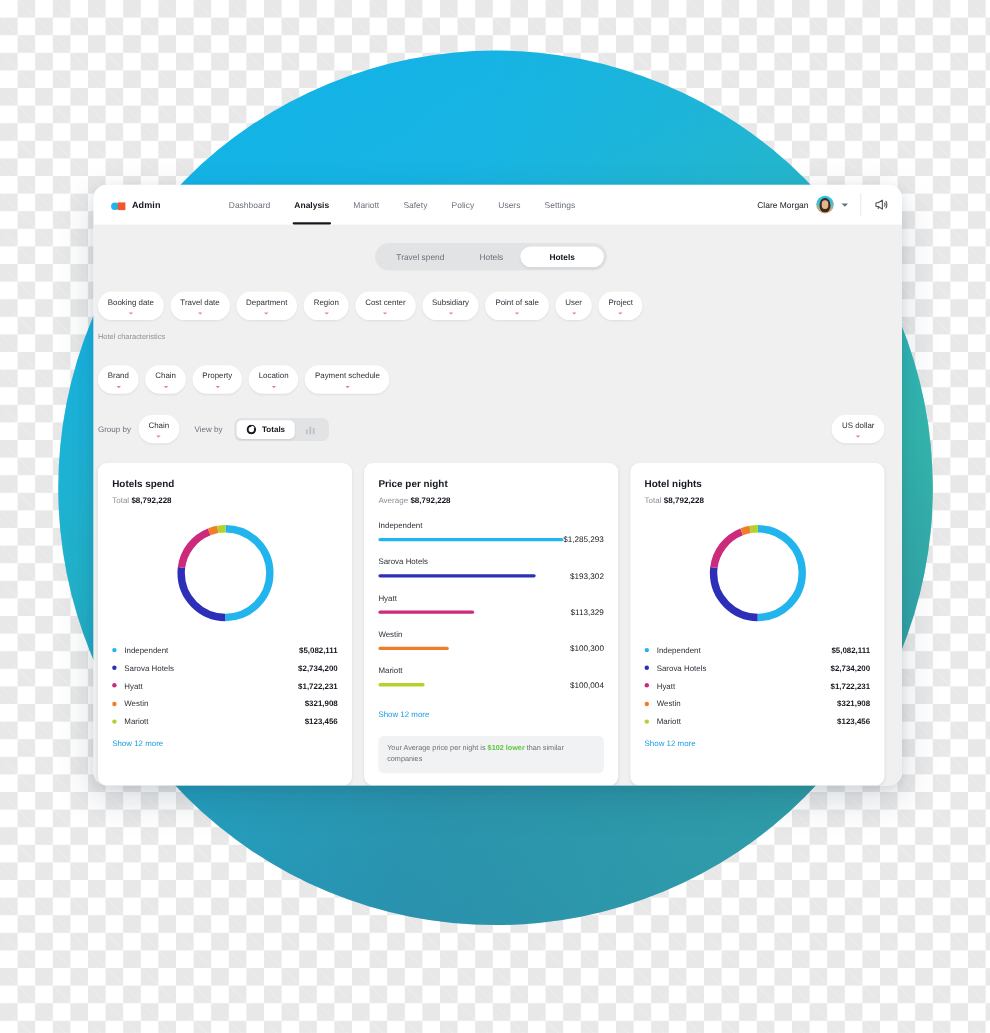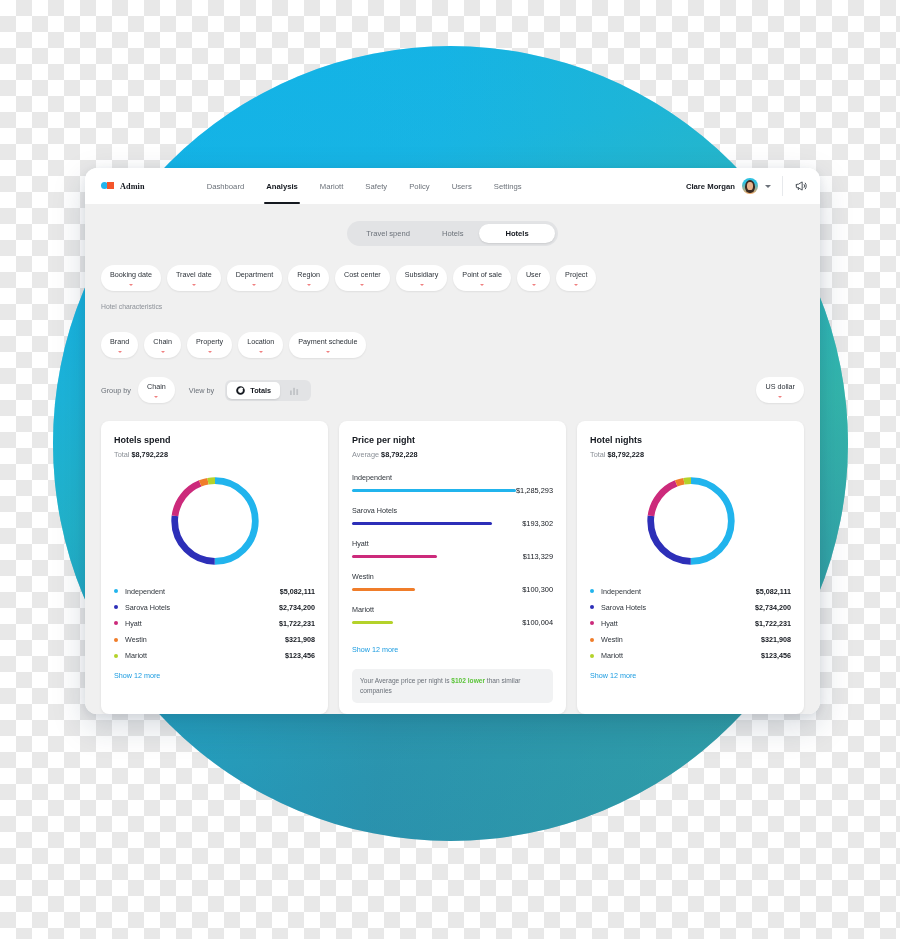--- a/index.html
+++ b/index.html
@@ -71,21 +71,21 @@
   .topnav {
     height: 36px;
     background: #ffffff;
     display: flex;
     align-items: center;
     padding: 0 12px 0 16px;
     flex: 0 0 auto;
     position: relative;
     z-index: 3;
   }
-  .brand { display: flex; align-items: flex-start; gap: 6px; font-family: Liberation Serif, serif; }
+  .brand { display: flex; align-items: flex-end; gap: 6px; }
   .brand-mark { display: flex; align-items: center; }
   .brand-dot {
     width: 7px; height: 7px; border-radius: 50%;
     background: #21b4ed; display: block;
   }
   .brand-sq {
     width: 7px; height: 7px; background: #f4552b; display: block; margin-left: -1px;
   }
   .brand-name { font-size: 8.2px; font-weight: bold; color: #14181f; letter-spacing: .1px; }
 
@@ -117,21 +117,21 @@
     border-radius: 1px;
   }
 
   .nav-right {
     margin-left: auto;
     display: flex;
     align-items: center;
     gap: 7px;
     height: 100%;
   }
-  .user-name { font-size: 7.7px; color: #14181f; font-weight: bold; white-space: nowrap; text-align: right; }
+  .user-name { font-size: 7.7px; color: #14181f; font-weight: normal; white-space: nowrap; text-align: right; }
   .avatar {
     width: 16px; height: 16px; border-radius: 50%;
     background: linear-gradient(180deg, #2fc1e0 0%, #2fc1e0 30%, #f3a35c 100%);
     position: relative; overflow: hidden; flex: 0 0 auto;
   }
   .avatar::before {
     content: "";
     position: absolute;
     left: 3px; top: 1.5px; width: 10px; height: 13px;
     border-radius: 50% 50% 45% 45%;
@@ -151,21 +151,21 @@
     border-top: 3.4px solid #6b7179;
     cursor: pointer;
   }
   .nav-divider { width: 1px; height: 20px; background: #e7e9ec; margin: 0 4px; }
   .megaphone { width: 14px; height: 14px; cursor: pointer; }
 
   
   .app-body {
     flex: 1 1 auto;
     background: #f0f0f0;
-    padding: 10px 16px 0 16px;
+    padding: 10px 16px 0 4px;
     display: flex;
     flex-direction: column;
     overflow: hidden;
   }
 
   
   .segmented-wrap { display: flex; justify-content: center; margin-top: 7px; }
   .segmented {
     background: #e2e3e5;
     border-radius: 999px;

